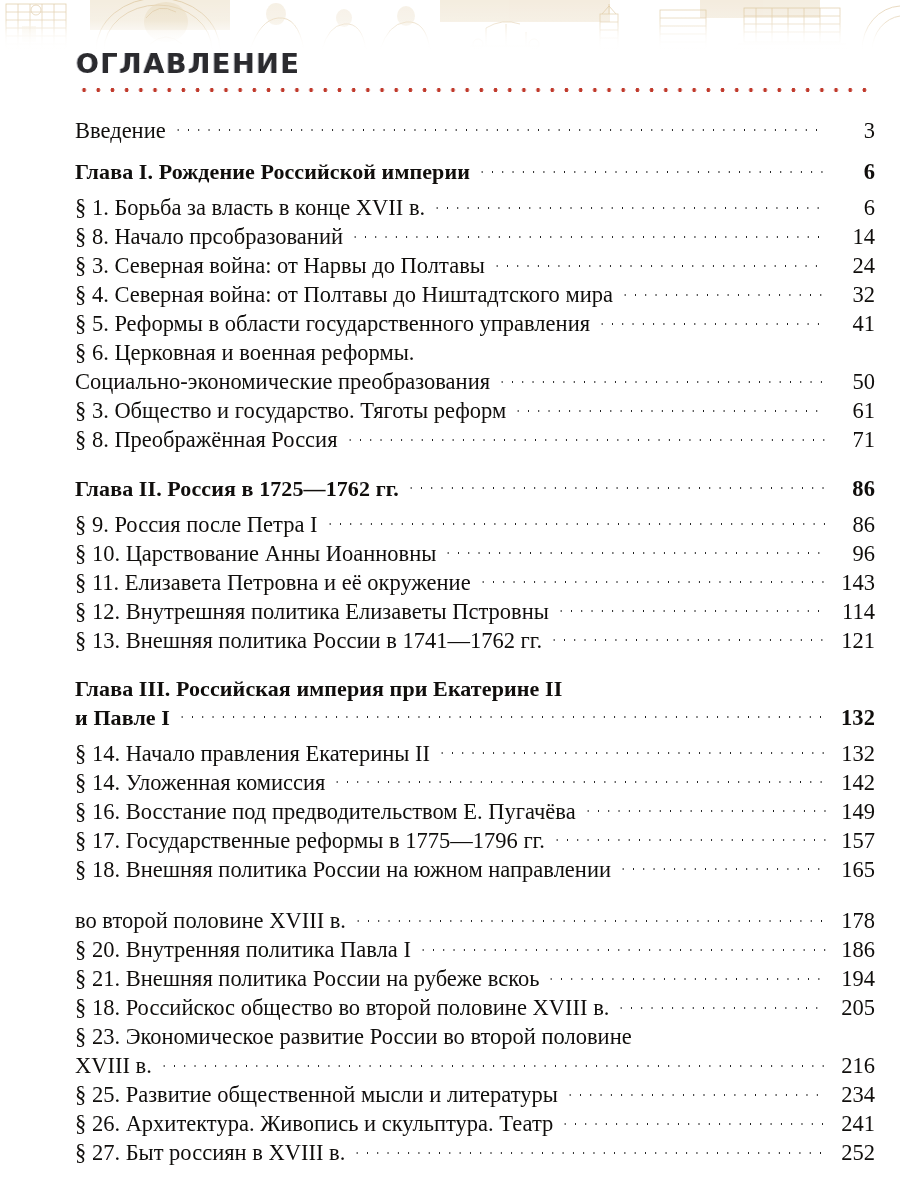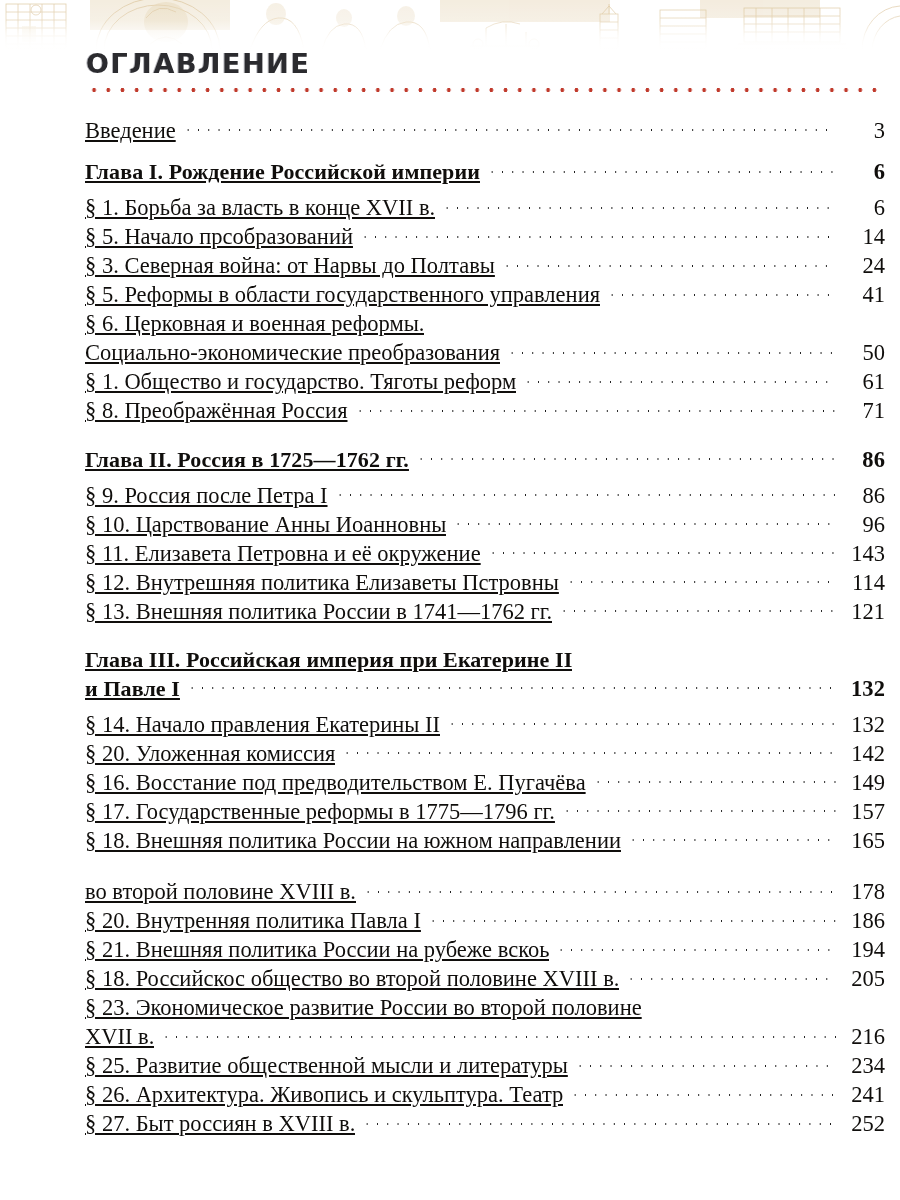--- a/index.html
+++ b/index.html
@@ -33,21 +33,21 @@
         rgba(255,255,255,0.05) 40%,
         rgba(255,255,255,0.72) 72%,
         rgba(255,255,255,1) 100%);
     z-index: 6;
   }
   .deco-band svg { display:block; }
 
   
   .page {
     position: absolute;
-    top: 0; left: 10px;
+    top: 0; left: 0;
     width: 820px;
     height: 1200px;
   }
 
   .toc-title {
     position: absolute;
     left: 76px;
     top: 48px;
     font-family: "DejaVu Sans", "Liberation Sans", sans-serif;
     font-weight: bold;
@@ -86,21 +86,20 @@
     align-items: baseline;
     width: 100%;
     font-size: 22.5px;
     line-height: 26.5px;
     white-space: nowrap;
   }
 
   .entry .label {
     flex: 0 1 auto;
     overflow: hidden;
-    text-decoration: underline;
   }
 
   .entry .leader {
     flex: 1 1 auto;
     min-width: 8px;
     margin: 0 5px 0 7px;
     position: relative;
     height: 1em;
   }
   .entry .leader::before {
@@ -218,46 +217,51 @@
         <span class="label">Глава I. Рождение Российской империи</span>
         <span class="leader"></span>
         <span class="pageno">6</span>
       </div>
       <div class="entry sp-top-sm">
         <span class="label">§ 1. Борьба за власть в конце XVII в.</span>
         <span class="leader"></span>
         <span class="pageno">6</span>
       </div>
       <div class="entry">
-        <span class="label">§ 5. Начало прсобразований</span>
+        <span class="label">§ 8. Начало прсобразований</span>
         <span class="leader"></span>
         <span class="pageno">14</span>
       </div>
       <div class="entry">
         <span class="label">§ 3. Северная война: от Нарвы до Полтавы</span>
         <span class="leader"></span>
         <span class="pageno">24</span>
+      </div>
+      <div class="entry">
+        <span class="label">§ 4. Северная война: от Полтавы до Ништадтского мира</span>
+        <span class="leader"></span>
+        <span class="pageno">32</span>
       </div>
       <div class="entry">
         <span class="label">§ 5. Реформы в области государственного управления</span>
         <span class="leader"></span>
         <span class="pageno">41</span>
       </div>
       <div class="entry cont-first">
         <span class="label">§ 6. Церковная и военная реформы.</span>
         <span class="leader"></span>
         <span class="pageno"></span>
       </div>
       <div class="entry">
         <span class="label">Социально-экономические преобразования</span>
         <span class="leader"></span>
         <span class="pageno">50</span>
       </div>
       <div class="entry">
-        <span class="label">§ 1. Общество и государство. Тяготы реформ</span>
+        <span class="label">§ 3. Общество и государство. Тяготы реформ</span>
         <span class="leader"></span>
         <span class="pageno">61</span>
       </div>
       <div class="entry">
         <span class="label">§ 8. Преображённая Россия</span>
         <span class="leader"></span>
         <span class="pageno">71</span>
       </div>
       <div class="entry chapter sp-top-lg">
         <span class="label">Глава II. Россия в 1725—1762 гг.</span>
@@ -298,21 +302,21 @@
         <span class="label">и Павле I</span>
         <span class="leader"></span>
         <span class="pageno">132</span>
       </div>
       <div class="entry sp-top-sm">
         <span class="label">§ 14. Начало правления Екатерины II</span>
         <span class="leader"></span>
         <span class="pageno">132</span>
       </div>
       <div class="entry">
-        <span class="label">§ 20. Уложенная комиссия</span>
+        <span class="label">§ 14. Уложенная комиссия</span>
         <span class="leader"></span>
         <span class="pageno">142</span>
       </div>
       <div class="entry">
         <span class="label">§ 16. Восстание под предводительством Е. Пугачёва</span>
         <span class="leader"></span>
         <span class="pageno">149</span>
       </div>
       <div class="entry">
         <span class="label">§ 17. Государственные реформы в 1775—1796 гг.</span>
@@ -347,21 +351,21 @@
         <span class="label">§ 18. Российскос общество во второй половине XVIII в.</span>
         <span class="leader"></span>
         <span class="pageno">205</span>
       </div>
       <div class="entry cont-first">
         <span class="label">§ 23. Экономическое развитие России во второй половине</span>
         <span class="leader"></span>
         <span class="pageno"></span>
       </div>
       <div class="entry">
-        <span class="label">XVII в.</span>
+        <span class="label">XVIII в.</span>
         <span class="leader"></span>
         <span class="pageno">216</span>
       </div>
       <div class="entry">
         <span class="label">§ 25. Развитие общественной мысли и литературы</span>
         <span class="leader"></span>
         <span class="pageno">234</span>
       </div>
       <div class="entry">
         <span class="label">§ 26. Архитектура. Живопись и скульптура. Театр</span>

